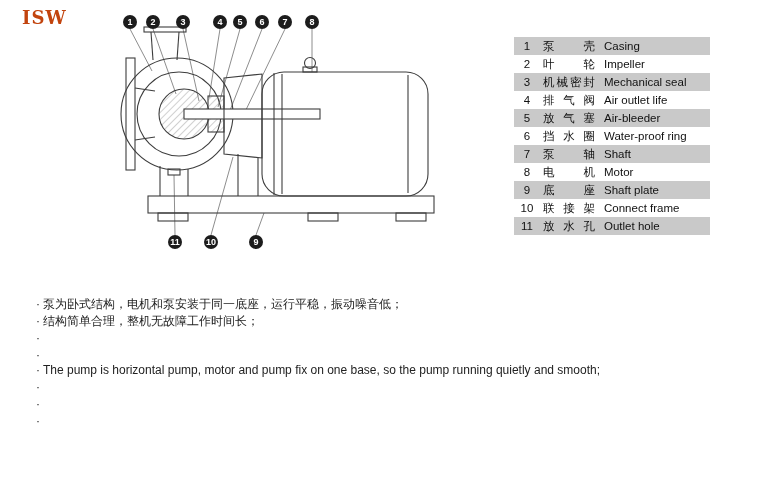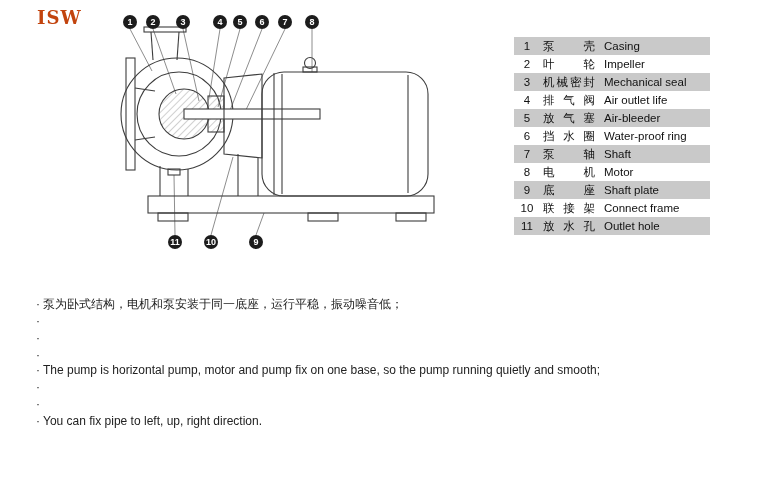--- a/index.html
+++ b/index.html
@@ -2,21 +2,21 @@
 <html style="--color-accent: #c2440e; --color-table_stripe: #c9c9c9; --color-text: #1c1c1c; --color-drawing_line: #3d3d3d;"><head>
 <meta charset="utf-8">
 <style>
   * { margin:0; padding:0; box-sizing:border-box; }
   html, body { width:771px; height:484px; background:#ffffff; overflow:hidden;
     font-family:"Liberation Sans", sans-serif; }
   .page { position:relative; width:771px; height:484px; background:#fff; }
 
   .title { position:absolute; left:22px; top:7px;
     font-family:"DejaVu Serif", serif; font-weight:bold; font-size:18px;
-    letter-spacing:1px; color:var(--color-accent, #c2440e);margin-left:15px; }
+    letter-spacing:1px; color:var(--color-accent, #c2440e); }
 
   .drawing { position:absolute; left:60px; top:14px; width:440px; height:245px; }
   .drawing svg { position:absolute; left:0; top:0; }
 
   .callout { position:absolute; width:14px; height:14px; border-radius:50%;
     background:var(--color-text, #1c1c1c); color:#fff; font-size:9px; font-weight:bold;
     display:flex; align-items:center; justify-content:center; line-height:1; }
 
   .parts { position:absolute; left:514px; top:37px; width:196px;
     border-collapse:collapse; font-size:11.5px; color:#111; }
@@ -185,20 +185,21 @@
     </tbody>
   </table>
 
   <div class="features features-cn">
     <div class="feature">
       <span class="bullet">·</span>
       <span>泵为卧式结构，电机和泵安装于同一底座，运行平稳，振动噪音低；</span>
     </div>
     <div class="feature">
       <span class="bullet">·</span>
+      <span>结构简单合理，整机无故障工作时间长；</span>
     </div>
     <div class="feature">
       <span class="bullet">·</span>
     </div>
     <div class="feature">
       <span class="bullet">·</span>
     </div>
   </div>
 
   <div class="features features-en">
@@ -207,17 +208,16 @@
       <span>The pump is horizontal pump, motor and pump fix on one base, so the pump running quietly and smooth;</span>
     </div>
     <div class="feature">
       <span class="bullet">·</span>
     </div>
     <div class="feature">
       <span class="bullet">·</span>
     </div>
     <div class="feature">
       <span class="bullet">·</span>
-      <span>You can fix pipe to left, up, right direction.</span>
     </div>
   </div>
 
 </div>
 
 </body></html>

